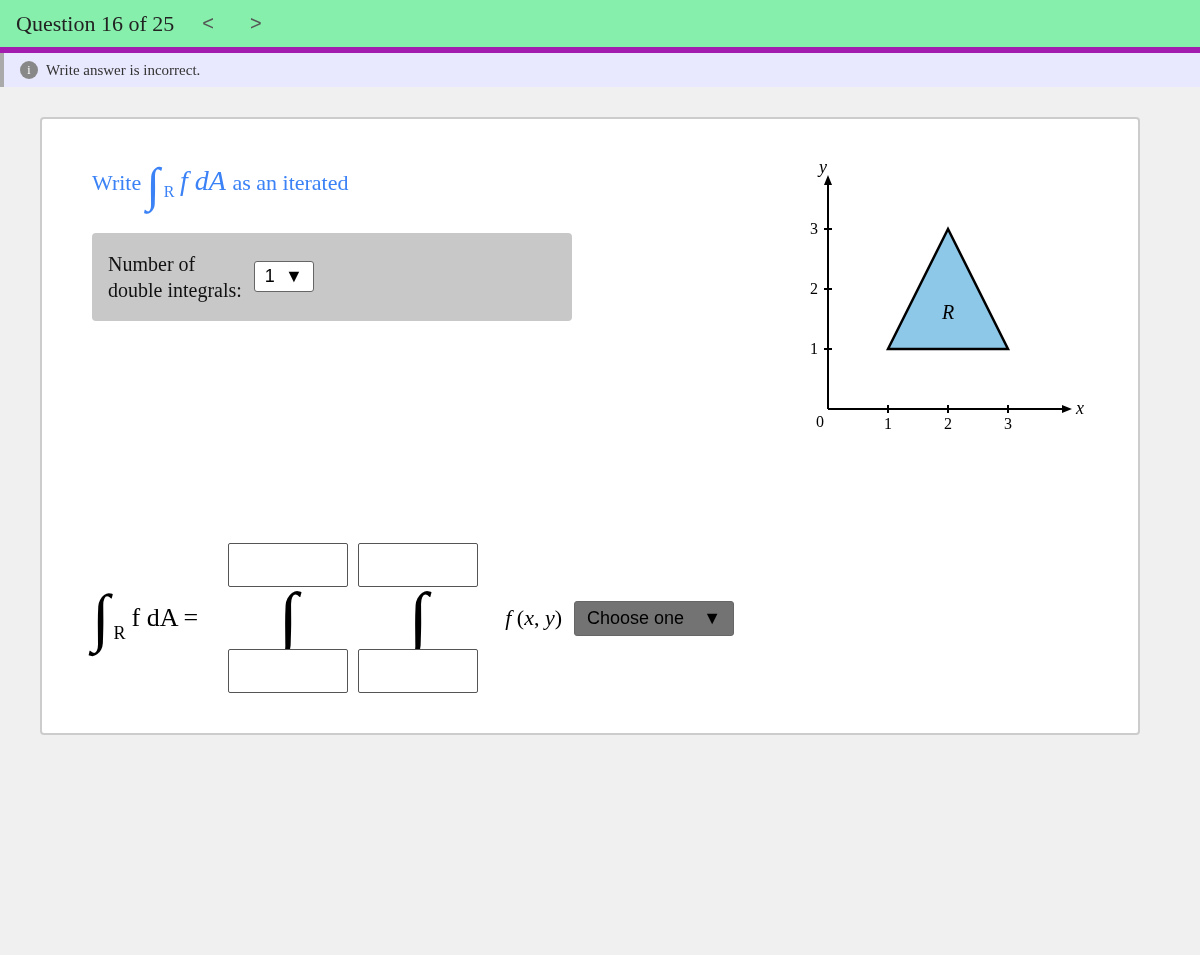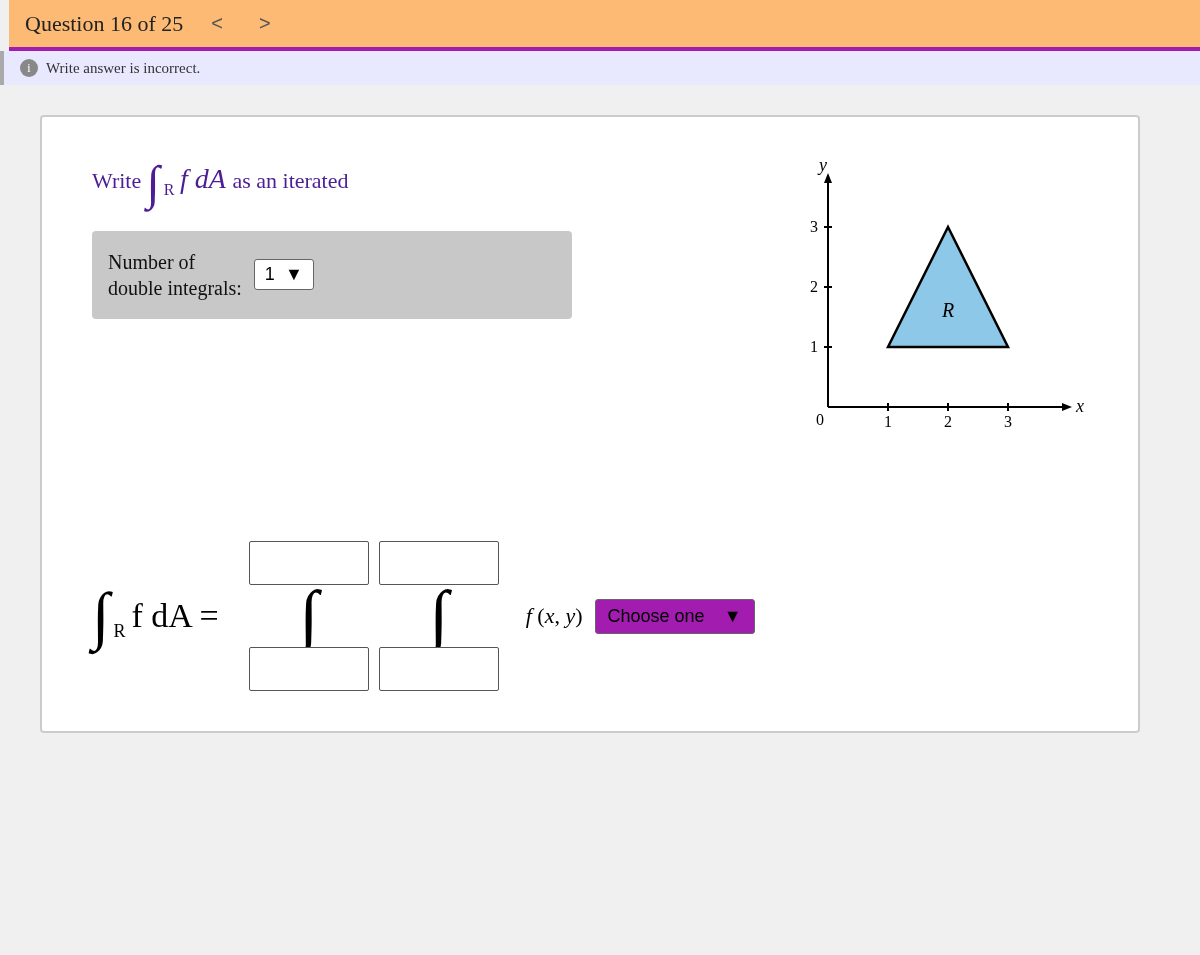--- a/index.html
+++ b/index.html
@@ -8,24 +8,23 @@
       background: #f0f0f0;
       width: 1200px;
       min-height: 955px;
     }
 
     
     .header {
       display: flex;
       align-items: center;
       padding: 10px 16px;
-      background: #fdba74;
-      border-bottom: 4px solid #a21caf;
+      background: #86efac;
+      border-bottom: 6px solid #a21caf;
       gap: 20px;
-      margin-left: 9px;
     }
     .question-label {
       font-size: 22px;
       font-weight: 400;
       color: #222;
     }
     .nav-btn {
       background: none;
       border: none;
       font-size: 20px;
@@ -81,21 +80,21 @@
     }
 
     .question-text-area {
       flex: 1;
       max-width: 480px;
     }
 
     .question-text {
       font-size: 22px;
       line-height: 1.6;
-      color: #4c1d95;
+      color: #3b82f6;
       margin-bottom: 24px;
     }
 
     .integral-inline {
       display: inline-flex;
       align-items: flex-end;
       gap: 2px;
       vertical-align: middle;
     }
 
@@ -158,21 +157,21 @@
       font-style: italic;
     }
 
     .lhs-subscript {
       font-size: 18px;
       margin-top: 30px;
       margin-left: 2px;
     }
 
     .lhs-text {
-      font-size: 34px;
+      font-size: 26px;
     }
 
     
     .iterated-integral {
       display: flex;
       align-items: center;
       gap: 0px;
     }
 
     .input-box {
@@ -188,21 +187,21 @@
     
     .fxy-section {
       display: flex;
       align-items: center;
       gap: 12px;
       font-size: 22px;
       margin-left: 5px;
     }
 
     .choose-dropdown {
-      background: #a21caf;
+      background: #737373;
       border: 1.5px solid #666;
       border-radius: 3px;
       padding: 6px 12px;
       font-size: 18px;
       cursor: pointer;
       display: flex;
       align-items: flex-start;
       gap: 8px;
       min-width: 160px;
       justify-content: space-between;

